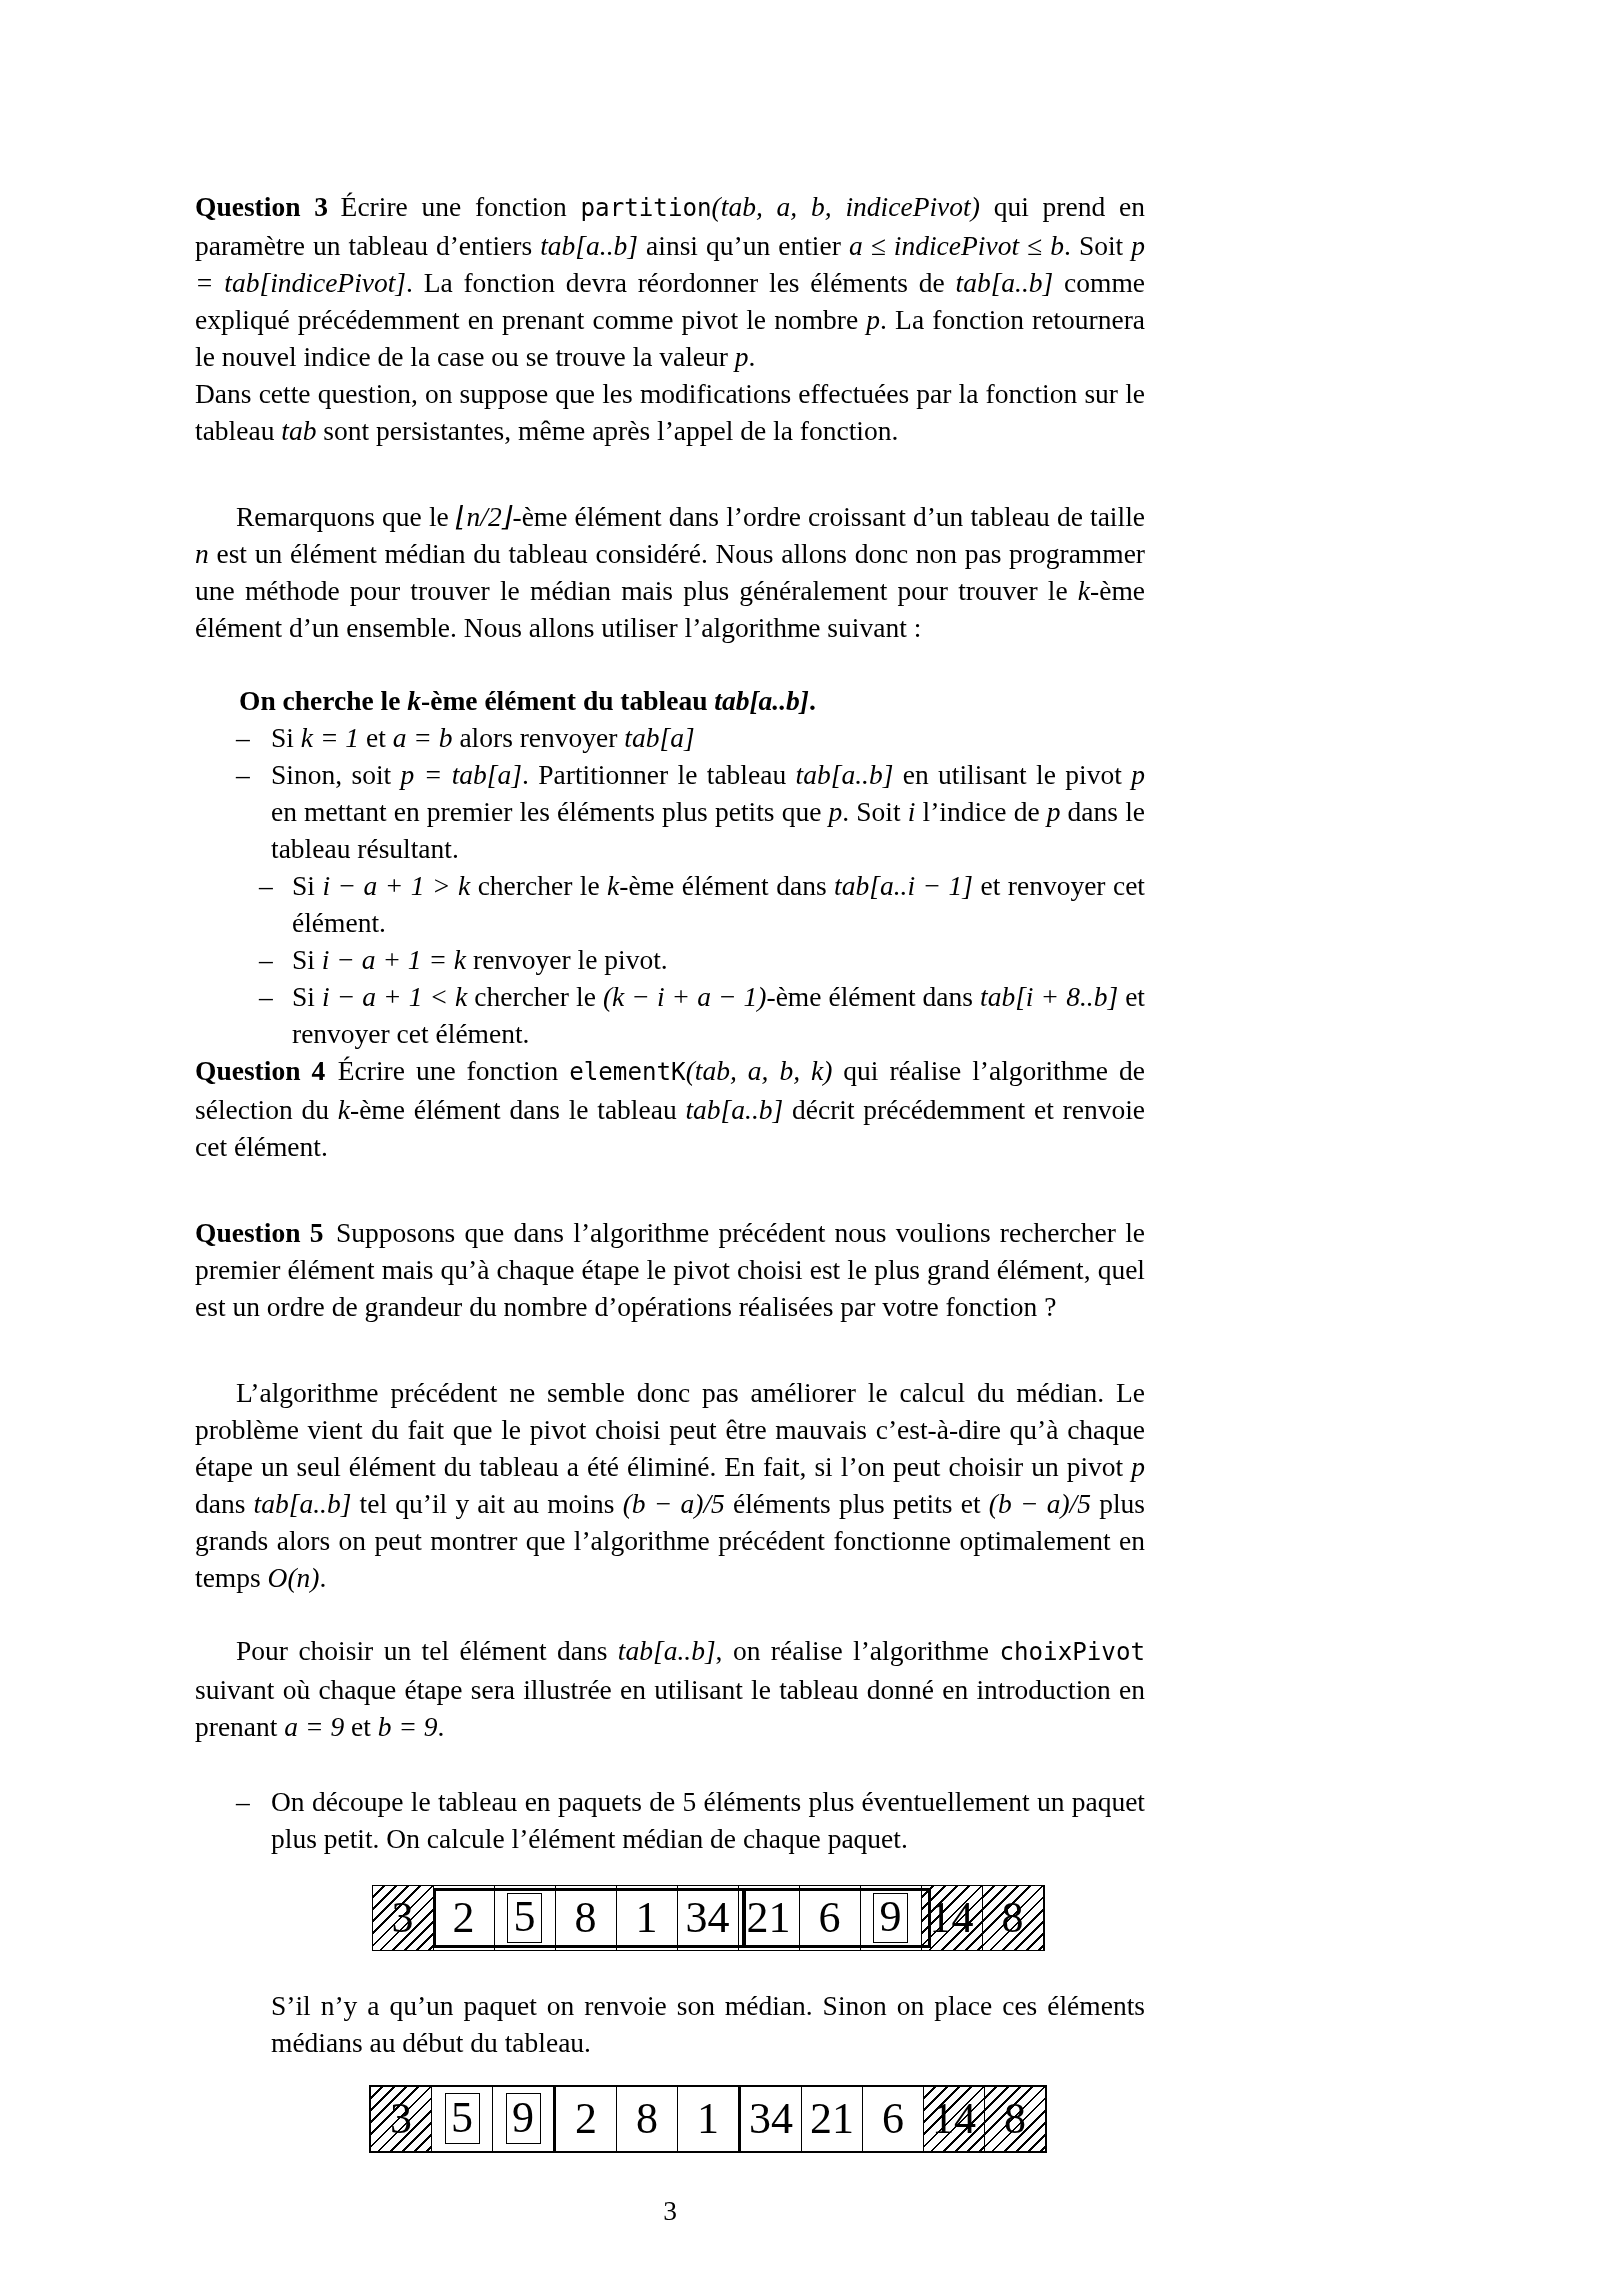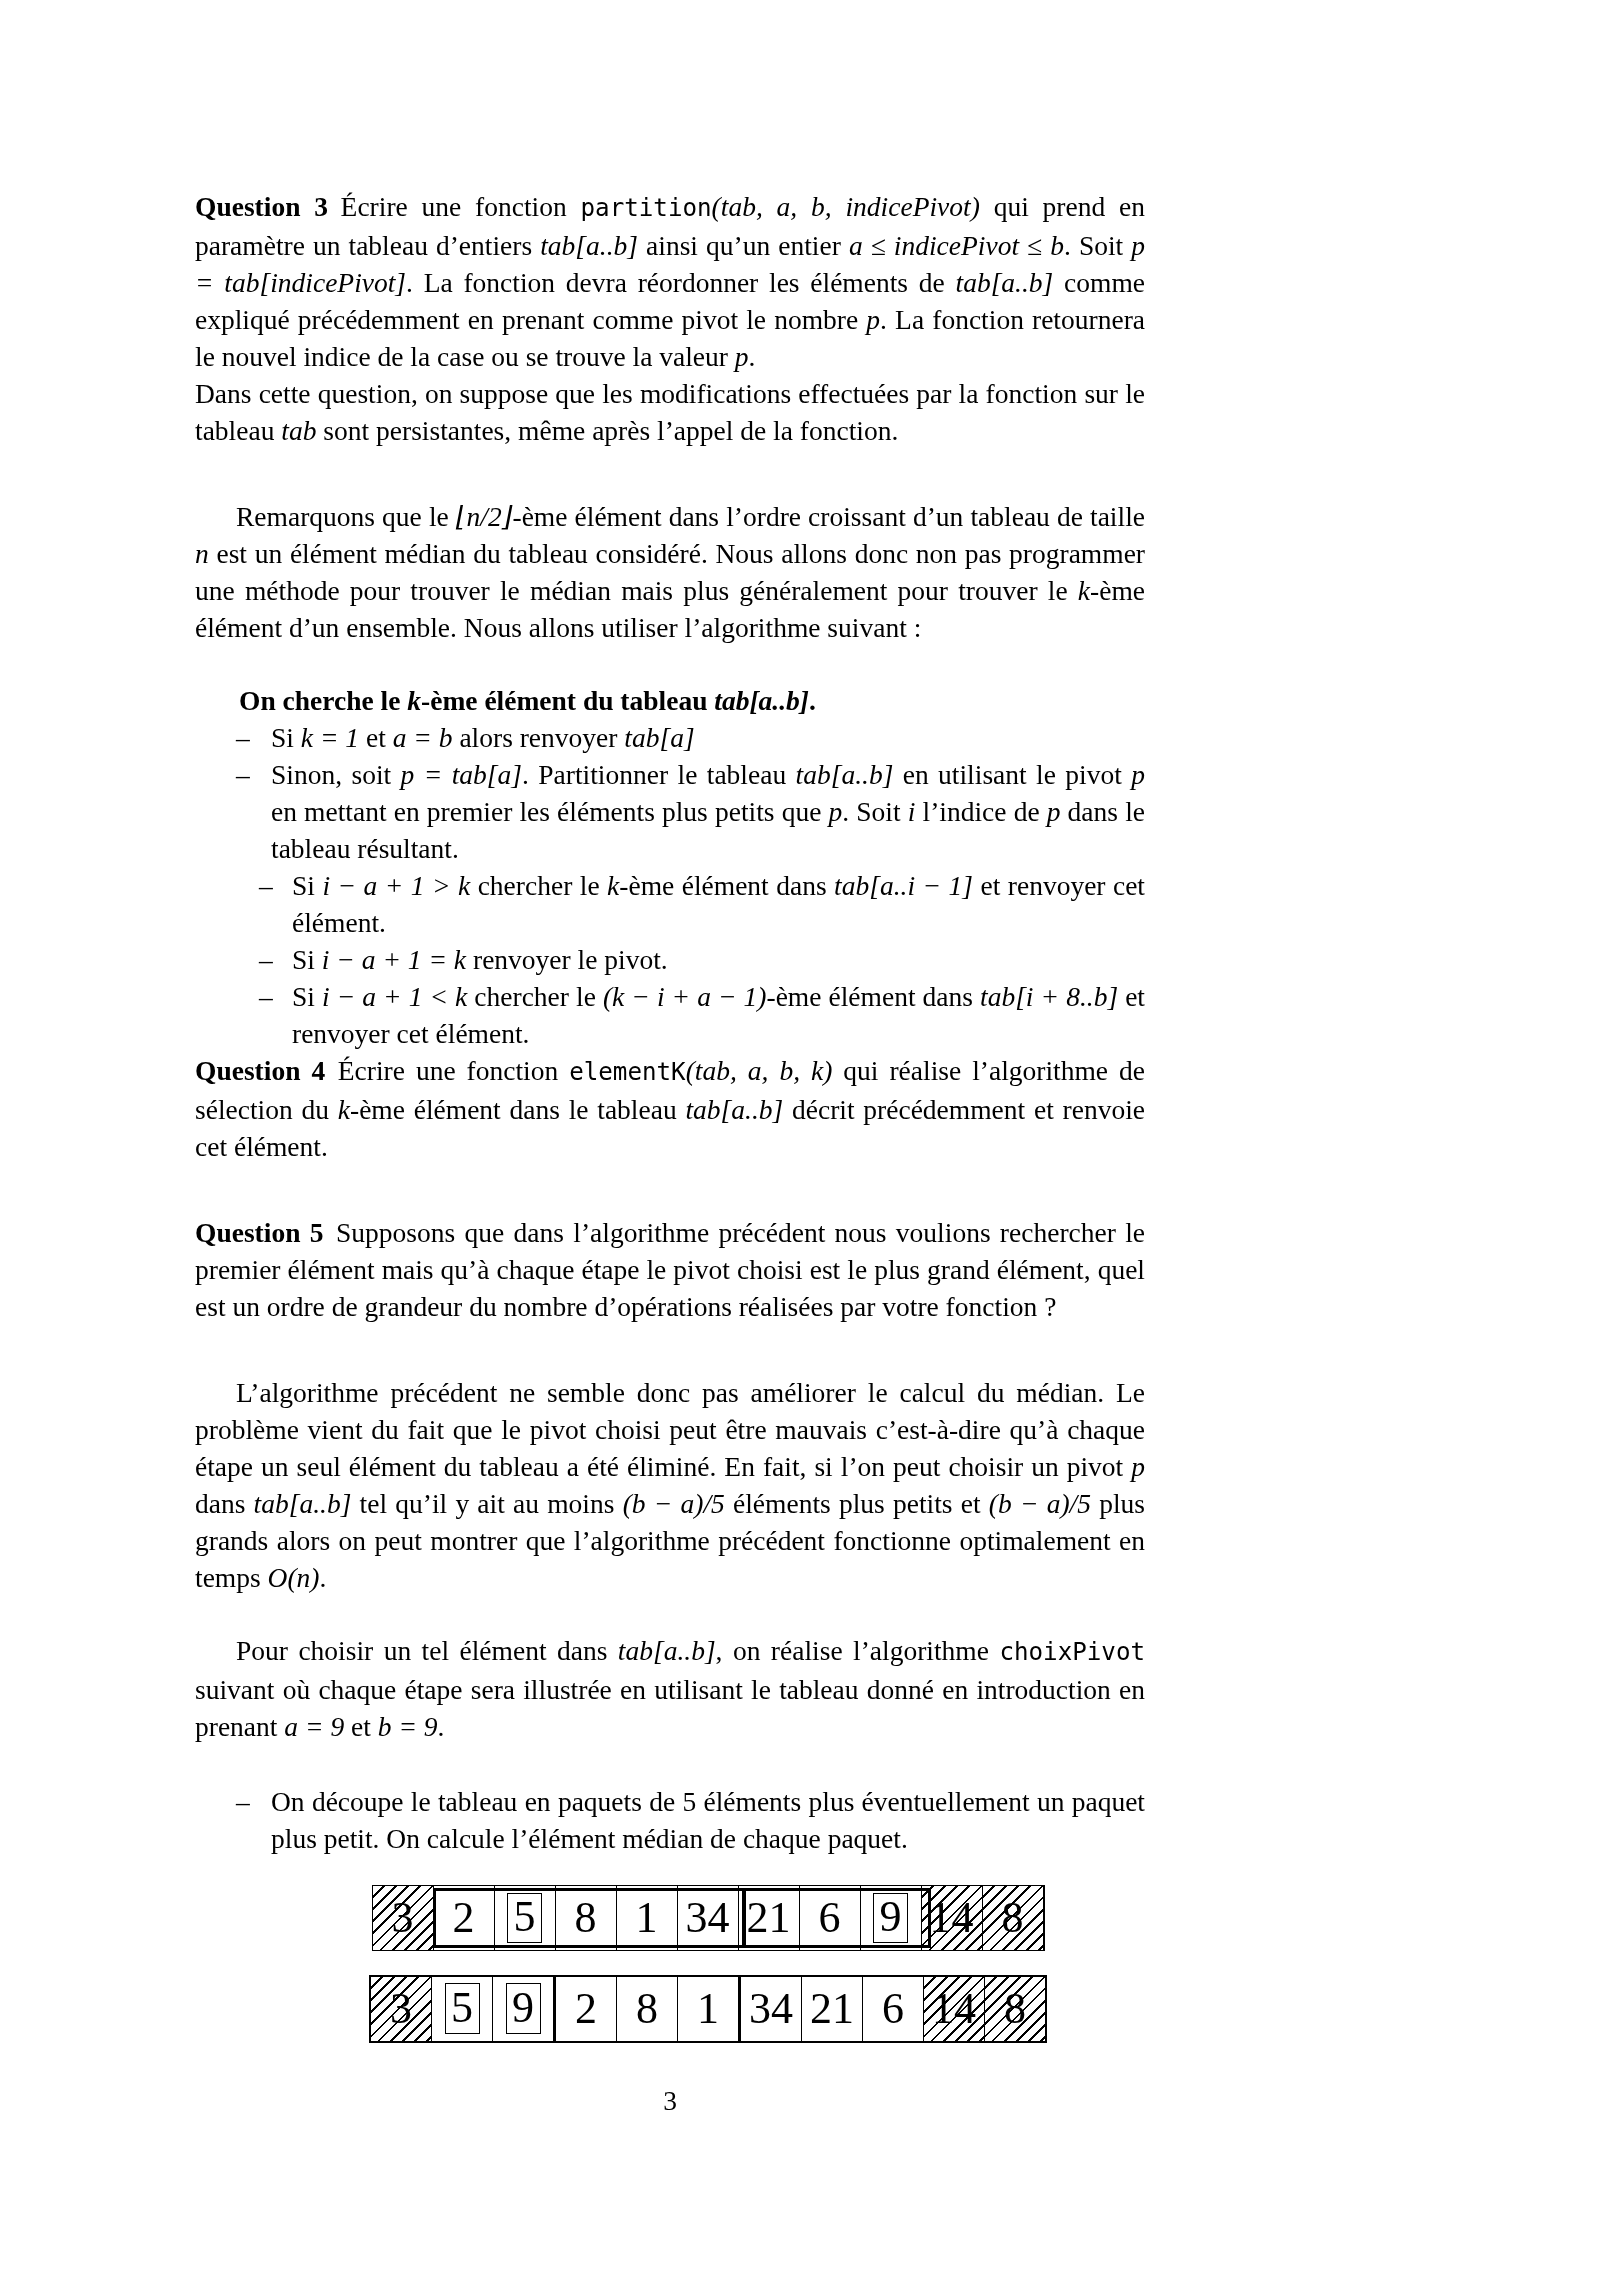--- a/index.html
+++ b/index.html
@@ -121,20 +121,21 @@
           <span>14</span>
         </div>
         <div class="cell hatch">
           <span>8</span>
         </div>
         <div class="group-ov" style="left: 60px; width: 312px;"></div>
         <div class="group-ov" style="left: 370px; width: 188px;"></div>
       </div>
   </div>
 
+  <p class="para sub gap-lg"><span>S’il n’y a qu’un paquet on renvoie son médian. Sinon on place ces éléments médians au début du tableau.</span></p>
 
   <div class="fig fig2">
     <div class="fig-table t2">
         <div class="cell hatch">
           <span>3</span>
         </div>
         <div class="cell">
           <span class="boxed">5</span>
         </div>
         <div class="cell thick-r">

